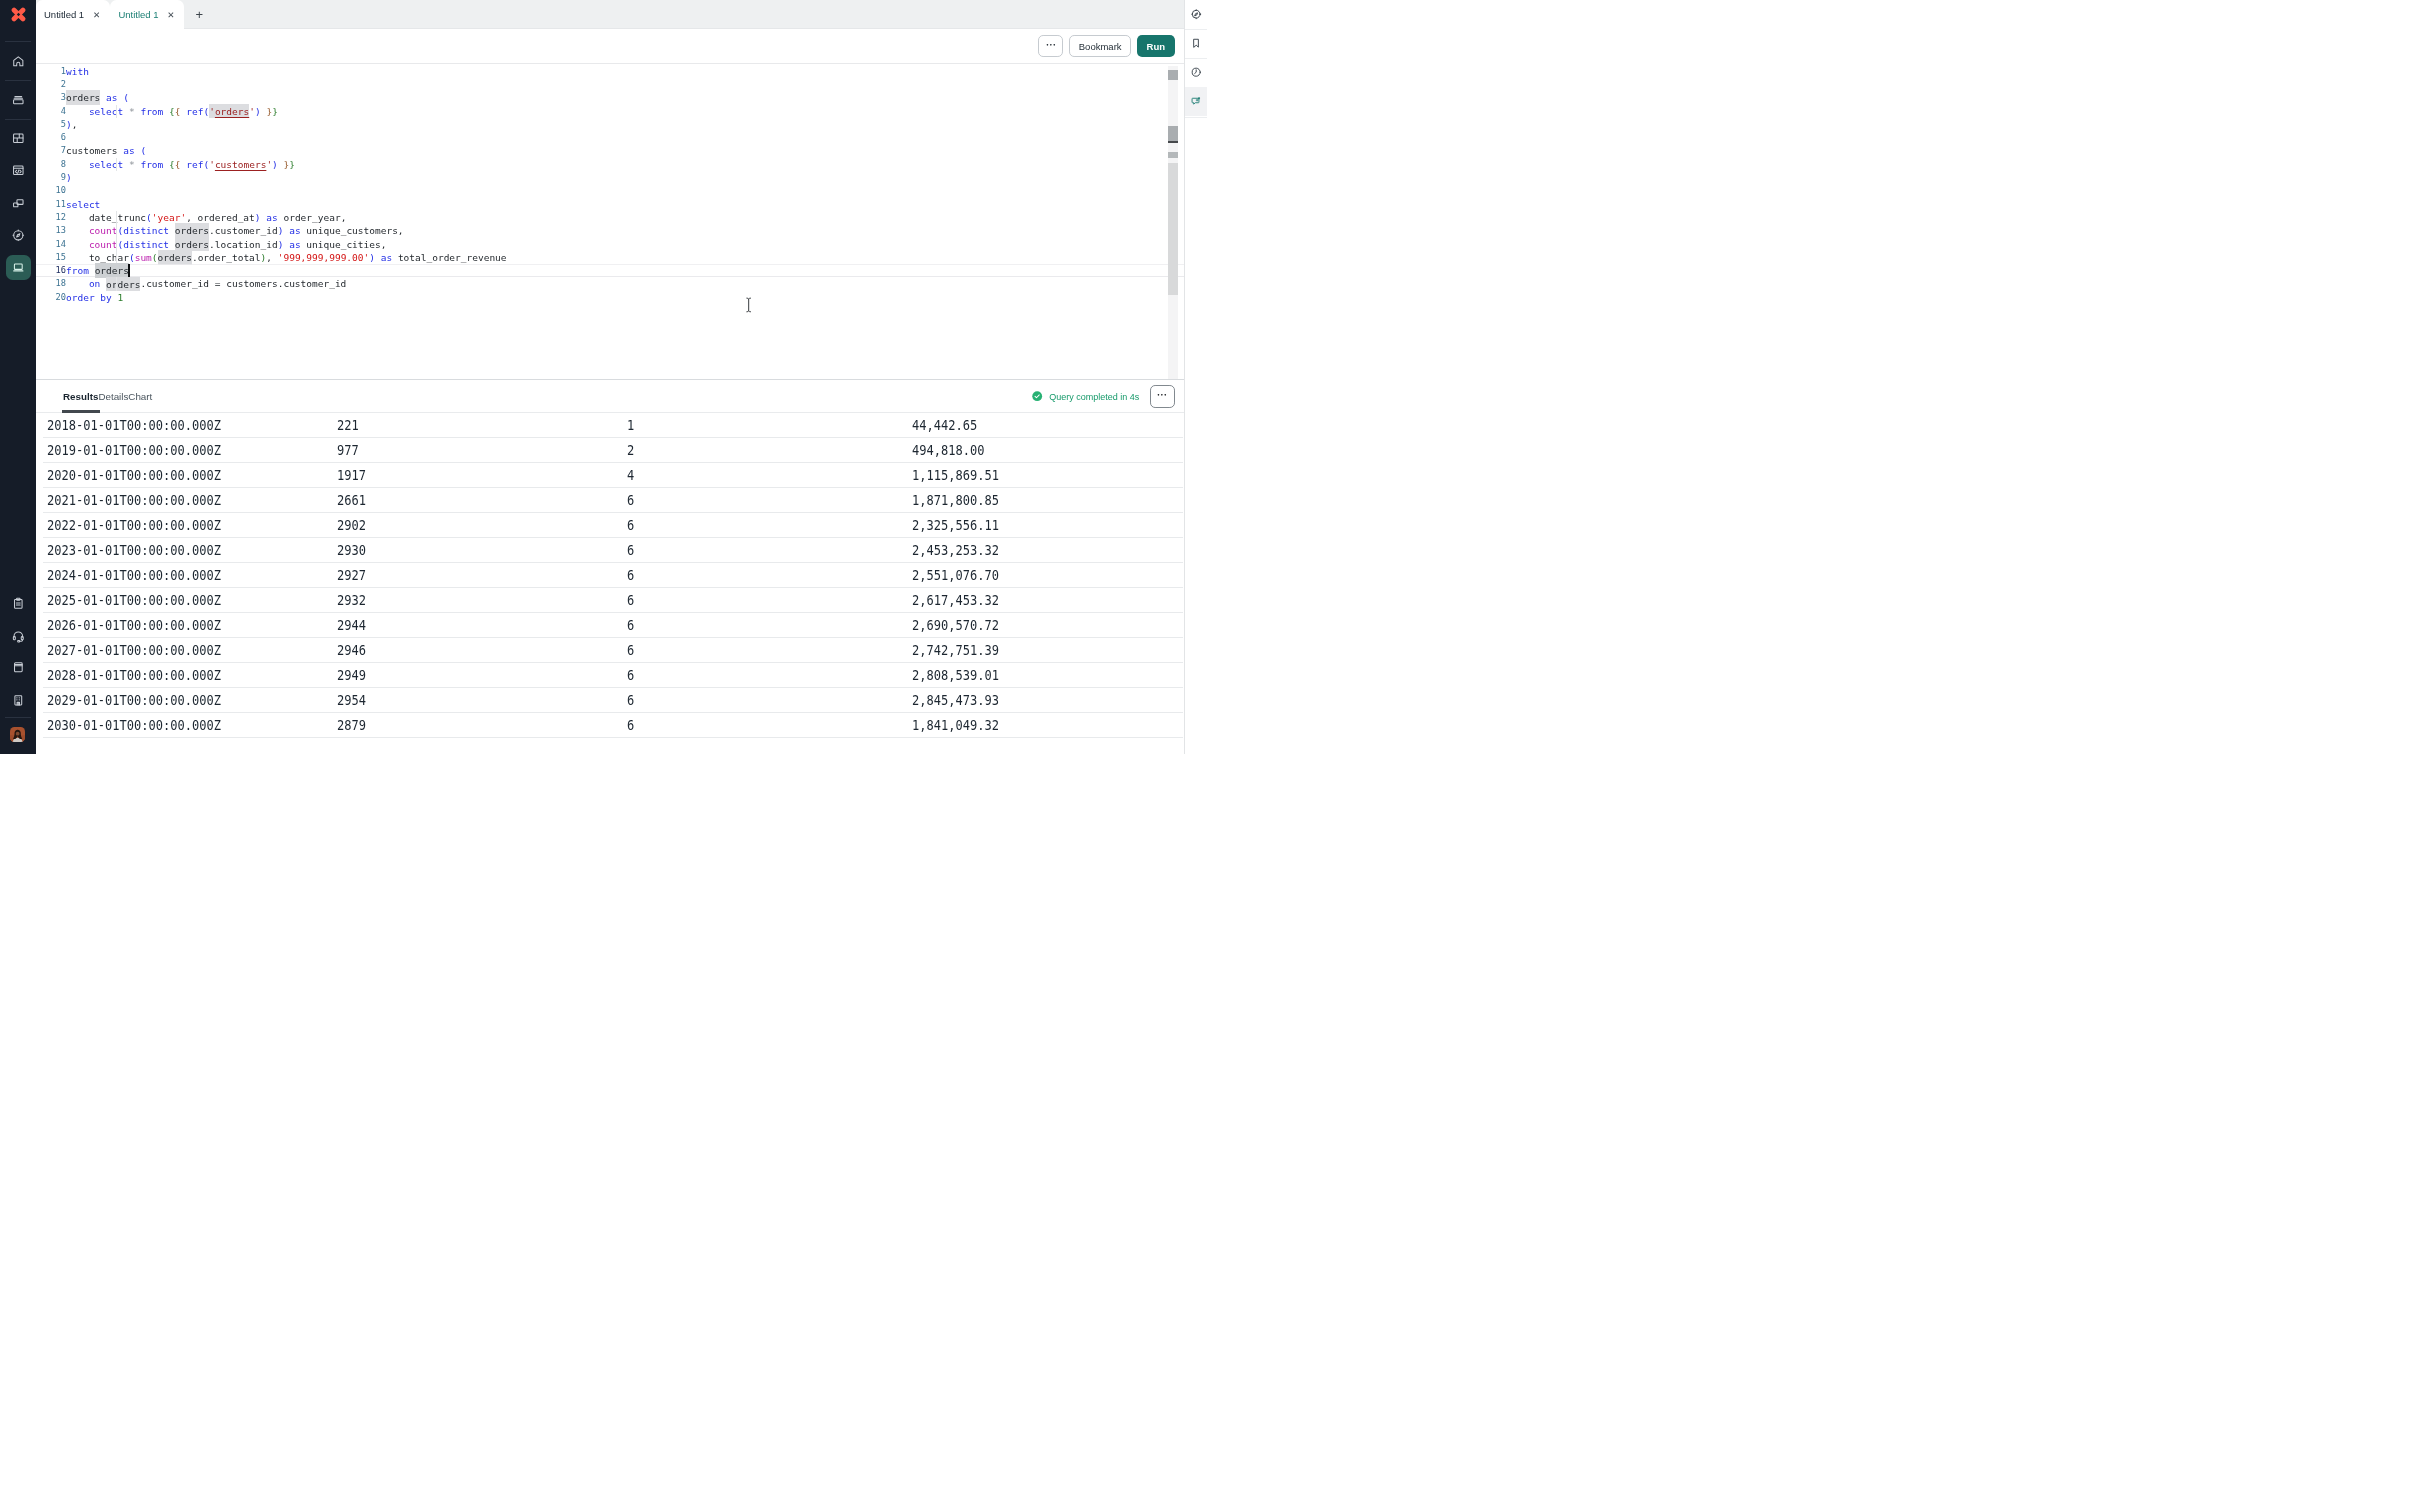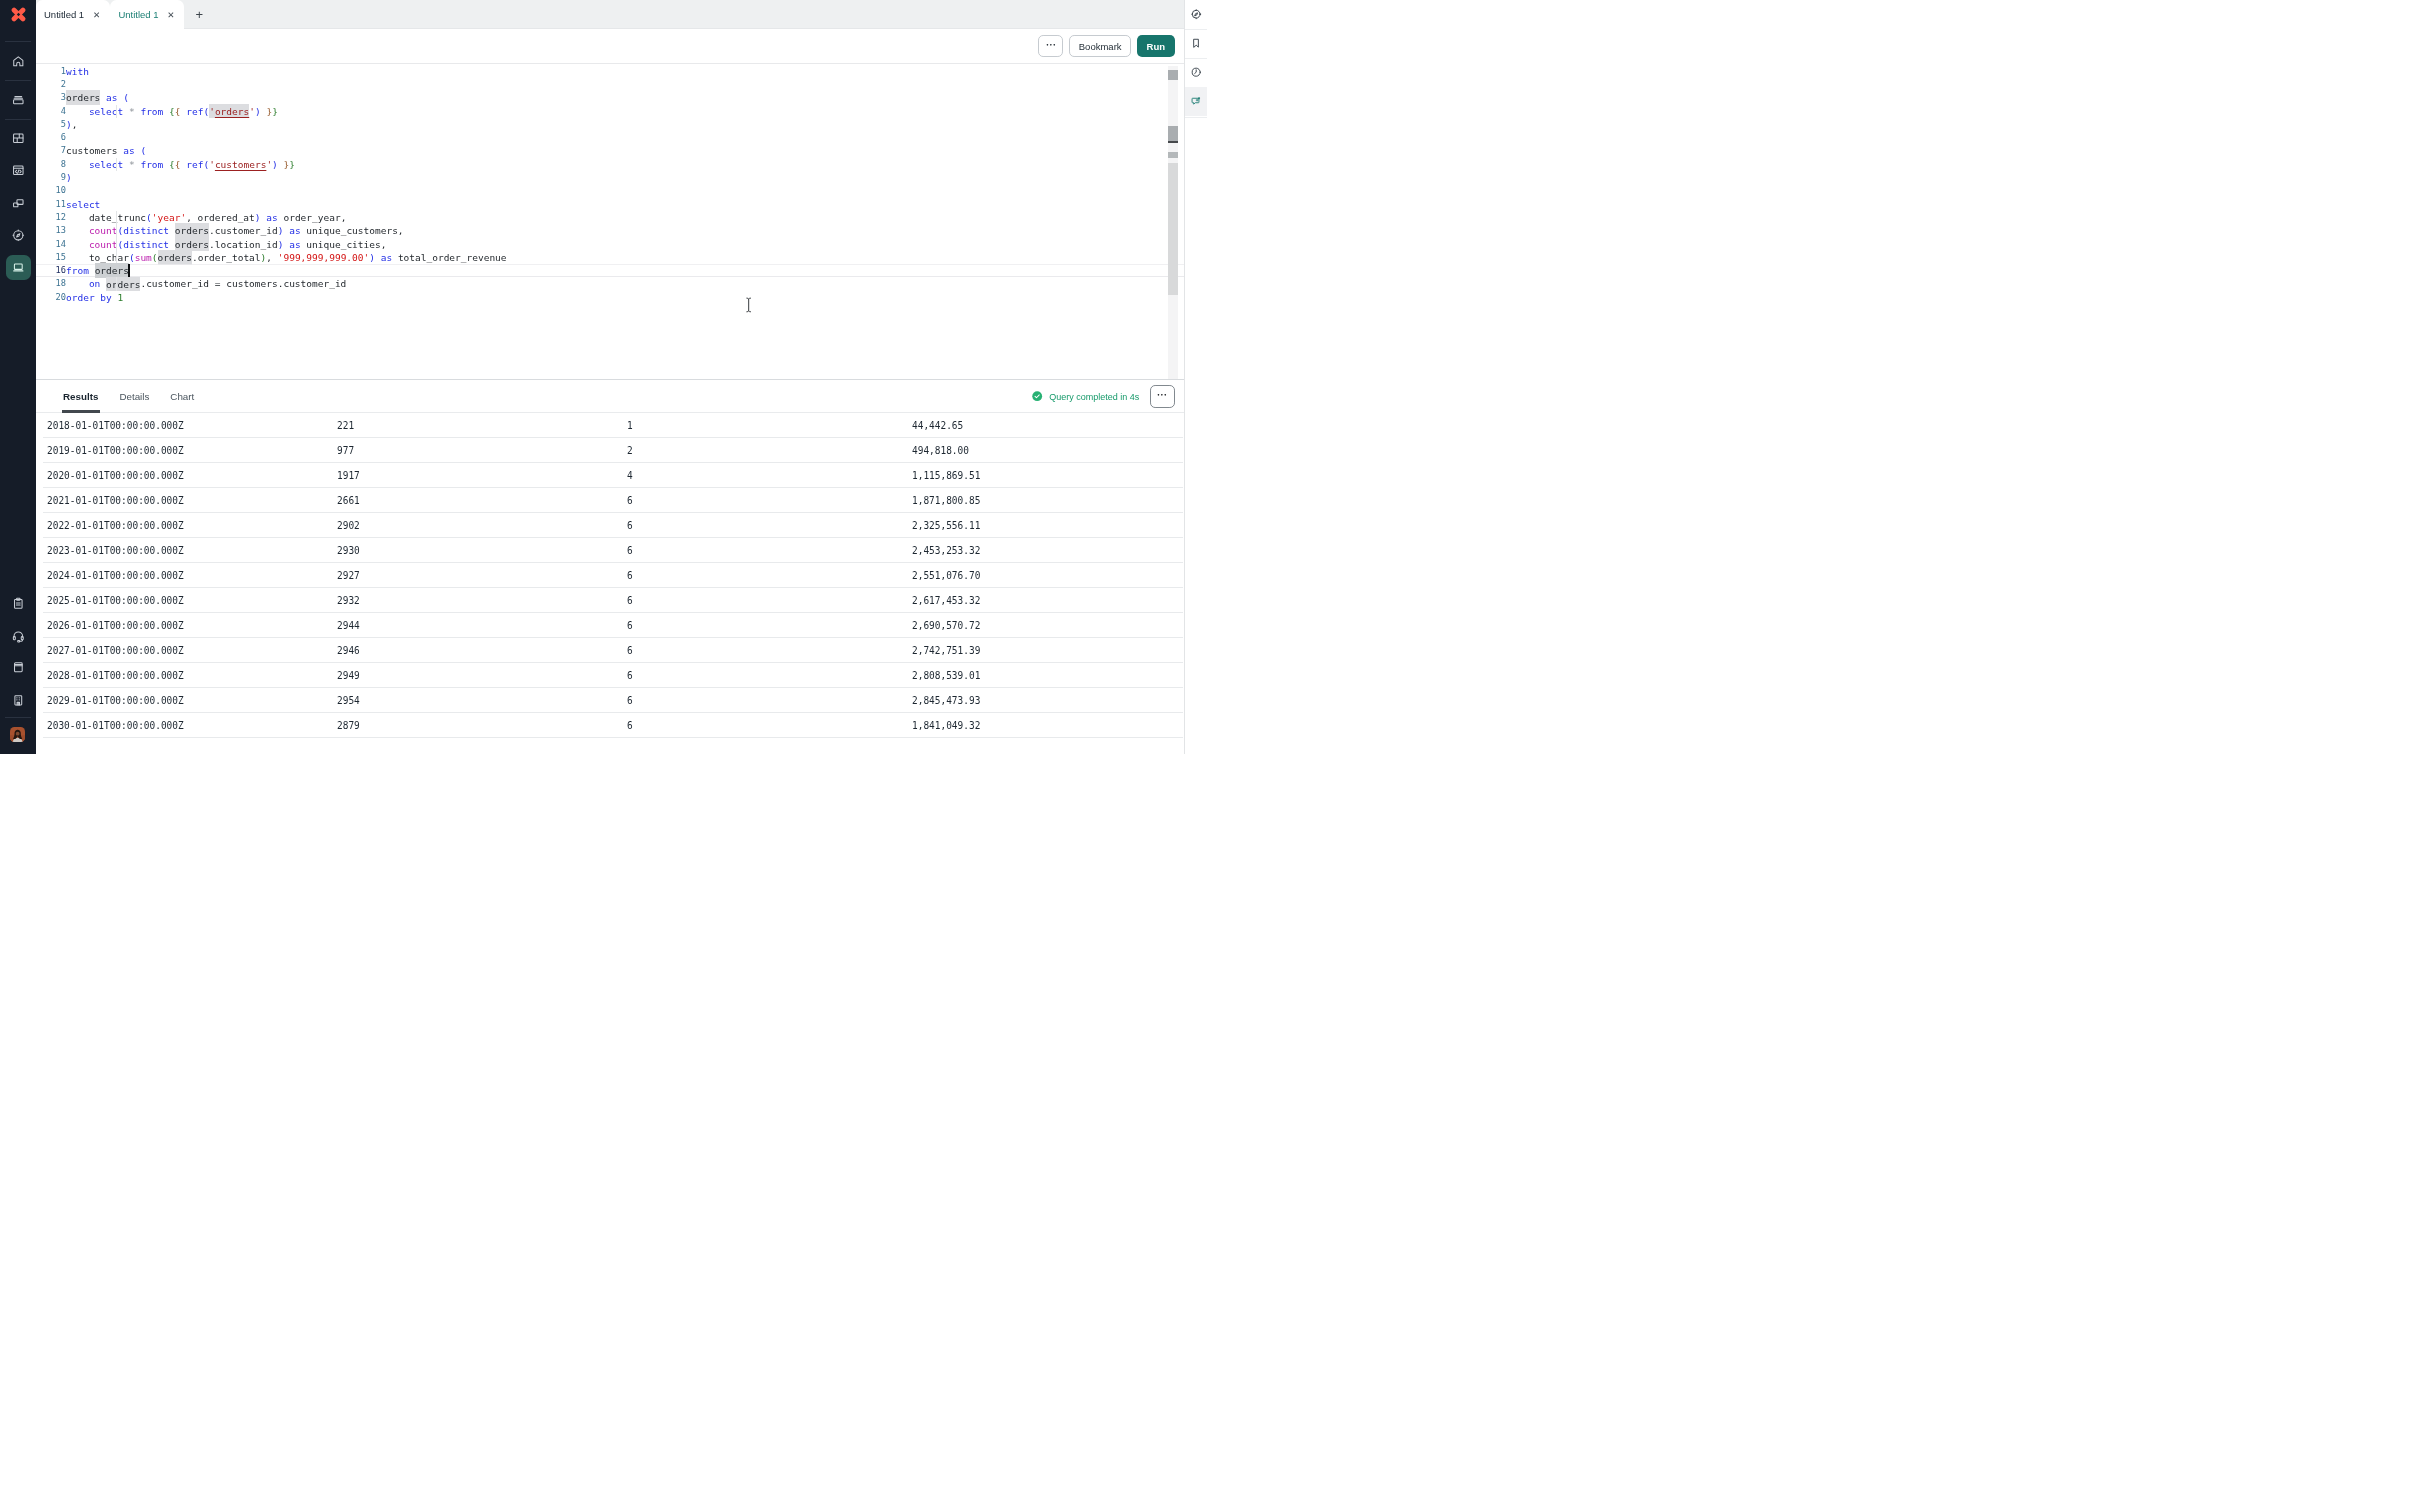--- a/index.html
+++ b/index.html
@@ -85,21 +85,21 @@
   .rstatus .stxt { font-size:9px; color:#169a6a; }
   .rdots { margin-left:4.4px; width:25px; height:22.6px; border:0.7px solid #82898f; border-radius:5.1px; background:#fff; display:flex; align-items:center; justify-content:center; color:#15191d; cursor:pointer; }
   .rdots svg { width:11.7px; height:11.7px; }
 
   .tbl { margin-left:7.3px; width:1140px; }
   .thead, .trow { display:grid; grid-template-columns:290px 290px 285px 1fr; align-items:center; }
   .thead { height:27px; background:#f6f7f8; border-bottom:0.7px solid #e3e5e8; }
   .th { font-size:8px; font-weight:700; color:#57636d; letter-spacing:0.3px; padding-left:3.6px; }
   .th span { display:inline-block; transform:scaleX(.92); transform-origin:0 50%; white-space:nowrap; }
   .trow { height:25px; border-bottom:0.7px solid #e8eaec; }
-  .td { font-size:11px; color:#1d2731; padding-left:3.6px; font-family:"DejaVu Sans Mono", monospace; cursor:default; }
+  .td { font-size:14px; color:#1d2731; padding-left:3.6px; font-family:"DejaVu Sans Mono", monospace; cursor:default; }
   .td span { display:inline-block; transform:scaleX(.86); transform-origin:0 50%; white-space:nowrap; }
 </style>
 </head>
 <body>
 
 <div class="screen">
 
   <nav class="rail-l">
     <div class="logo">
       <svg viewBox="0 0 24 24">
@@ -374,21 +374,21 @@
   </div>
 
   <div class="mouse">
     <svg viewBox="0 0 12 22" fill="none" stroke="#2b2f33" stroke-width="1.3">
       <path d="M2 1.5c1.7 0 2.6.5 3.1 1.2.5-.7 1.4-1.2 3.1-1.2M5.1 2.7v16.6M2 20.5c1.7 0 2.6-.5 3.1-1.2.5.7 1.4 1.2 3.1 1.2"></path>
     </svg>
   </div>
 
   <section class="results">
     <div class="rtabs">
-      <div id="rtab-list" style="display:flex;gap:21px;height:33px;">
+      <div id="rtab-list" style="display:flex;height:33px;">
           <div class="rtab active">Results</div>
           <div class="rtab">Details</div>
           <div class="rtab">Chart</div>
         </div>
       <div class="rstatus">
         <span class="chk">
           <svg viewBox="0 0 24 24">
               <circle cx="12" cy="12" r="9.5" fill="#27b173"></circle>
               <path d="M7.8 12.3l2.8 2.7 5.4-5.4" fill="none" stroke="#fff" stroke-width="2" stroke-linecap="round" stroke-linejoin="round"></path>
             </svg>

